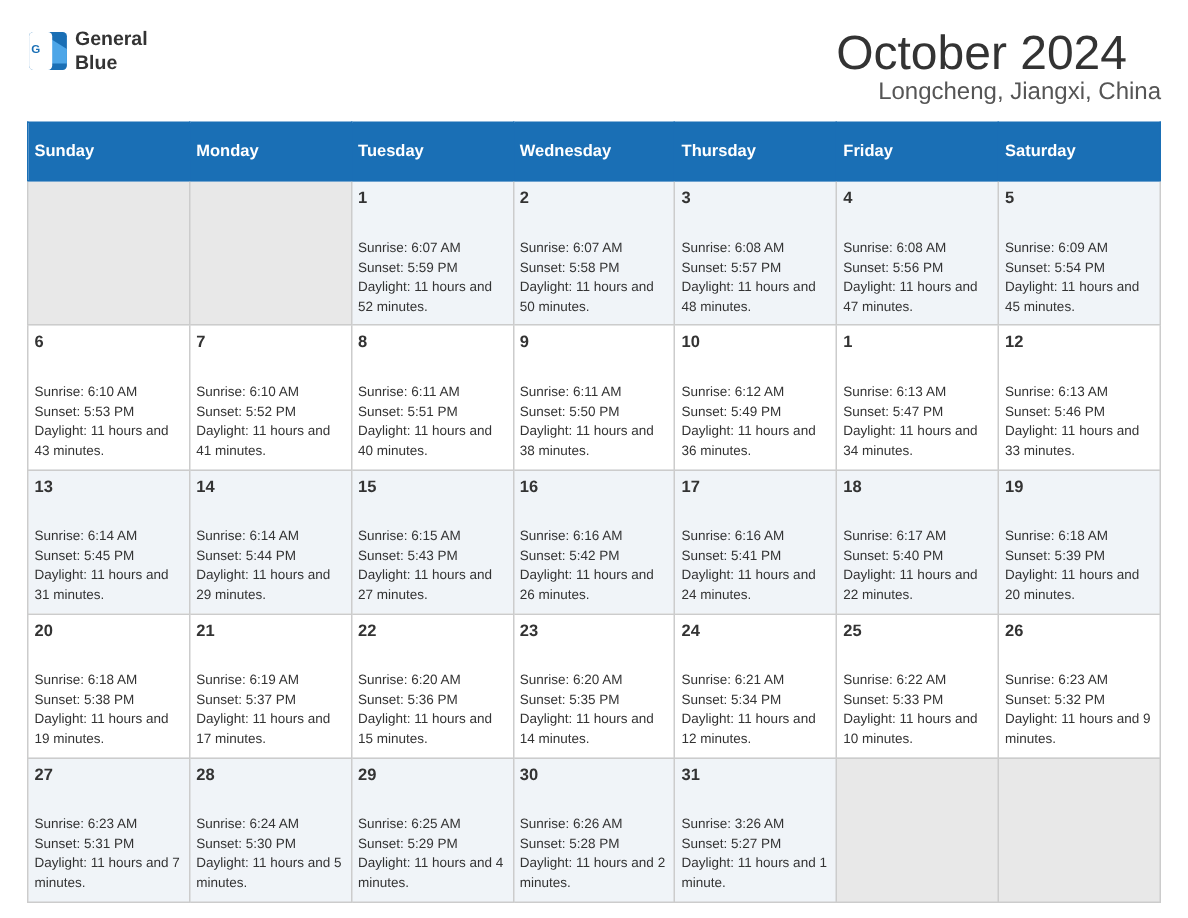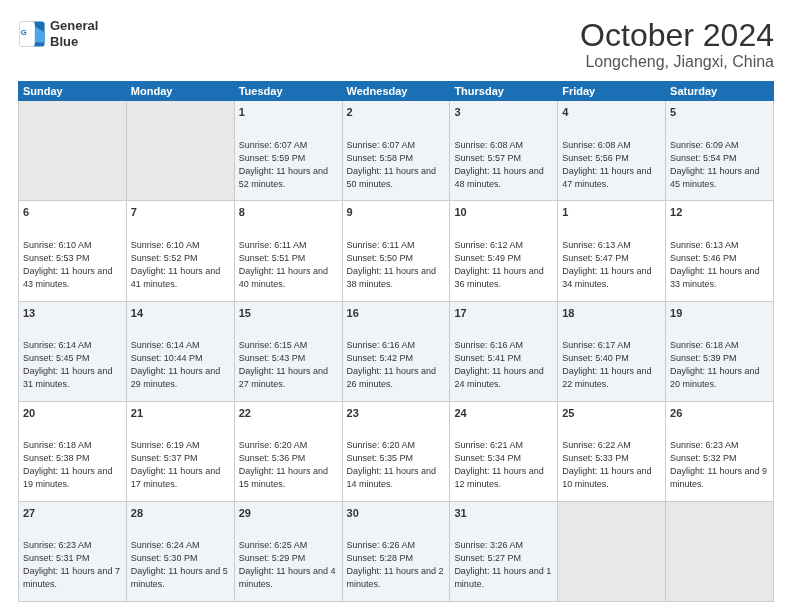--- a/index.html
+++ b/index.html
@@ -32,21 +32,21 @@
       font-size: 13px;
       font-weight: bold;
       color: #333;
       line-height: 1.2;
     }
     .logo-icon {
       width: 28px;
       height: 28px;
     }
     .title-block {
-      text-align: right;
+      text-align: left;
     }
     .main-title {
       font-size: 32px;
       font-weight: normal;
       color: #333;
       line-height: 1.1;
     }
     .subtitle {
       font-size: 16px;
       color: #555;
@@ -54,21 +54,21 @@
     }
     .calendar {
       width: 100%;
       border-collapse: collapse;
       flex: 1;
       font-size: 9.5px;
     }
     .calendar thead tr th {
       background-color: #1a6fb5;
       color: #fff;
-      padding: 3px 4px;
+      padding: 13px 4px;
       text-align: left;
       font-size: 11px;
       font-weight: bold;
       border: 1px solid #1a6fb5;
     }
     .calendar tbody tr td {
       border: 1px solid #ccc;
       padding: 4px 4px;
       vertical-align: top;
       width: 107px;
@@ -214,21 +214,21 @@
         <tr>
           <td>
             <span class="day-num">13</span>
             <div class="day-info">Sunrise: 6:14 AM
 Sunset: 5:45 PM
 Daylight: 11 hours and 31 minutes.</div>
           </td>
           <td>
             <span class="day-num">14</span>
             <div class="day-info">Sunrise: 6:14 AM
-Sunset: 10:44 PM
+Sunset: 5:44 PM
 Daylight: 11 hours and 29 minutes.</div>
           </td>
           <td>
             <span class="day-num">15</span>
             <div class="day-info">Sunrise: 6:15 AM
 Sunset: 5:43 PM
 Daylight: 11 hours and 27 minutes.</div>
           </td>
           <td>
             <span class="day-num">16</span>

